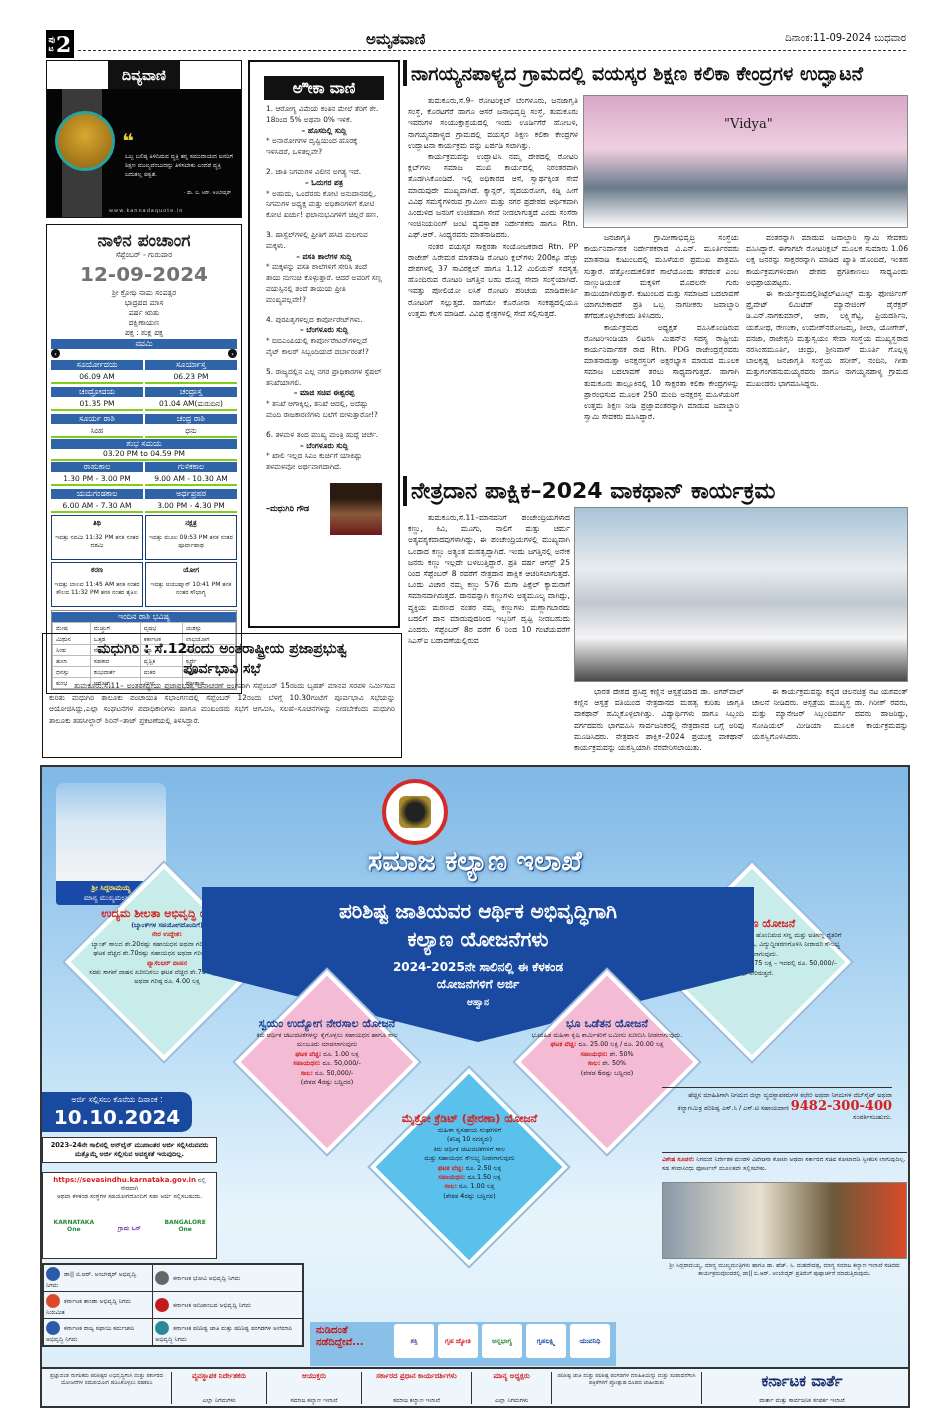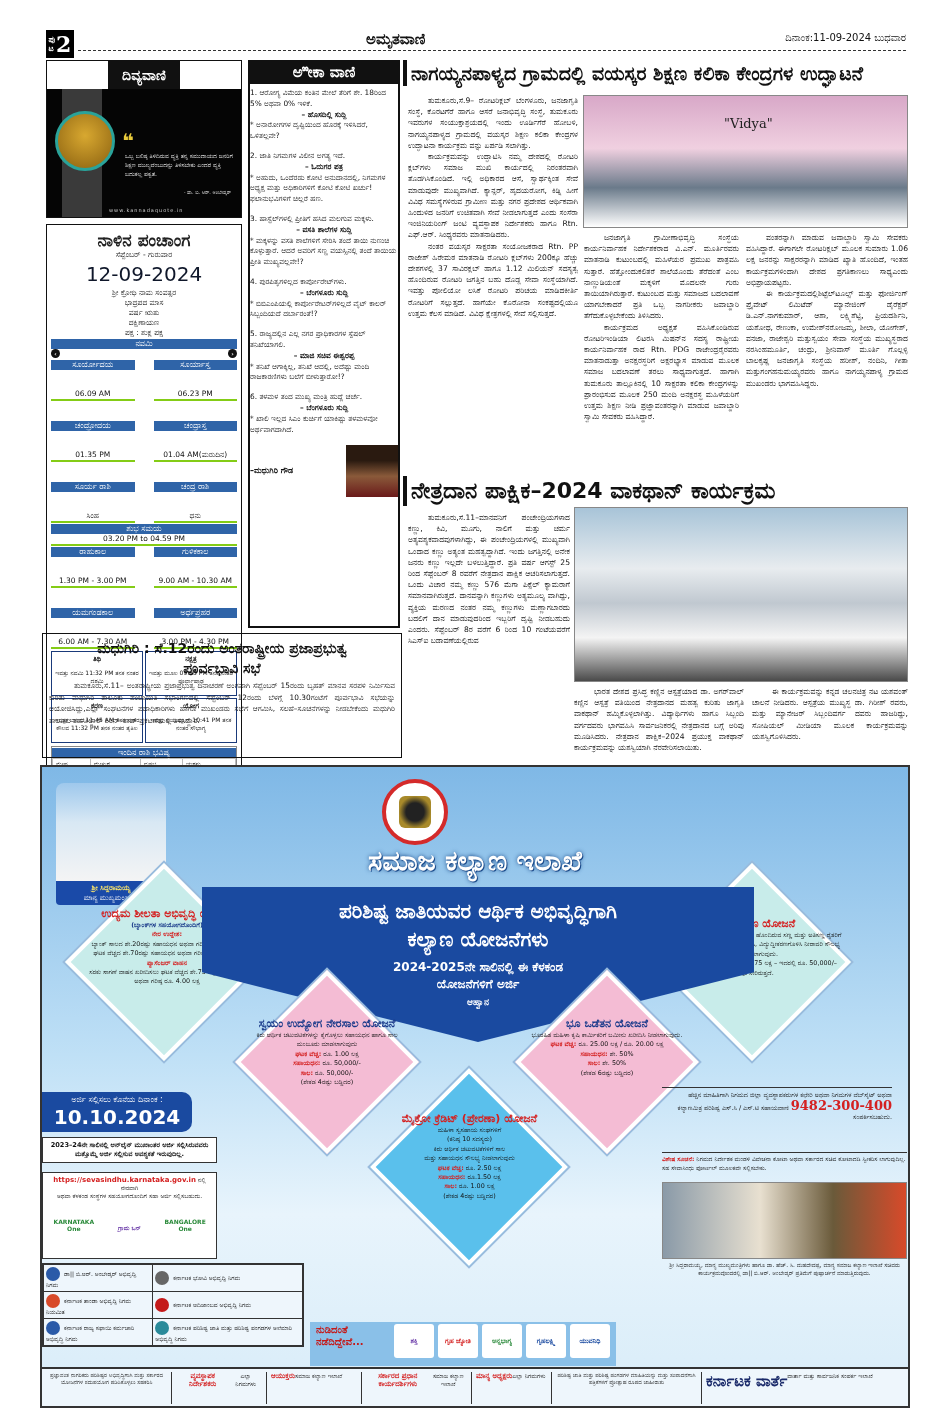--- a/index.html
+++ b/index.html
@@ -18,33 +18,33 @@
 .divya-img{height:128px;background:#050505;position:relative;overflow:hidden}
 .divya-img .stripe{position:absolute;left:15px;top:0;width:40px;height:128px;background:#3a3a3a}
 .divya-img .face{position:absolute;left:8px;top:22px;width:60px;height:60px;border-radius:50%;border:3px solid #2aa39a;background:radial-gradient(circle at 50% 40%,#d8a830,#8a6010)}
 .divya-img .q{position:absolute;left:75px;top:40px;color:#e7c93b;font-size:20px;font-weight:bold}
 .divya-img .txt{position:absolute;left:78px;top:62px;width:110px;color:#eee;font-size:6px;line-height:9px}
 .divya-img .auth{position:absolute;right:10px;top:100px;color:#eee;font-size:5px}
 .divya-img .url{position:absolute;left:62px;bottom:4px;color:#ccc;font-size:5px;letter-spacing:1px}
 .panch{margin-top:6px;padding:3px 4px;background:#fff}
 .panch .t{text-align:center;font-size:17px;font-weight:bold;color:#222;margin-top:2px}
 .panch .s{text-align:center;font-size:7.5px;line-height:10px}
-.panch .d{text-align:center;font-size:20px;font-weight:normal;color:#0f172a;margin:2px 0}
+.panch .d{text-align:center;font-size:20px;font-weight:bold;color:#737373;margin:2px 0}
 .bar{background:#2f64a8;color:#fff;text-align:center;font-size:8px;height:10px;line-height:10px;margin-top:1px}
-.grid2{display:grid;grid-template-columns:1fr 1fr;gap:19px}
+.grid2{display:grid;grid-template-columns:1fr 1fr;gap:2px}
 .cell{text-align:center;font-size:7.5px;line-height:10px;border-bottom:2px solid #84cc16}
 .nav{display:flex;justify-content:space-between;font-size:8px;height:10px}
 .nav b{width:9px;height:9px;border-radius:50%;background:#111;color:#fff;font-size:6px;line-height:9px;text-align:center}
 .quad{display:grid;grid-template-columns:1fr 1fr;gap:2px;margin-top:2px}
 .quad div{border:1.5px solid #1a3a7a;height:45px;font-size:6px;text-align:center;padding:3px 2px}
 .quad div b{display:block;font-size:7px;margin-bottom:6px}
 .rashi{margin-top:3px;border:1px solid #888}
 .rashi table{width:100%;border-collapse:collapse;font-size:6px}
 .rashi td{border:1px solid #bbb;padding:1px 3px;height:11px}
-.col2{left:248px;top:60px;width:152px;height:568px;border:2px solid #111;padding:0}
+.col2{left:248px;top:60px;width:152px;height:568px;border:2px solid #111;padding:16px}
 .aika-head{background:#111;color:#fff;text-align:center;font-size:15px;font-weight:bold;height:24px;line-height:24px;margin:-2px -2px 4px}
 .ai{font-size:7.4px;line-height:10.8px;margin-bottom:9px}
 .ai .src{text-align:center;font-weight:bold}
 .sig{display:flex;align-items:center;justify-content:space-between;margin-top:10px}
 .sig span{font-size:8px;font-weight:bold}
 .sig .photo{width:52px;height:52px;background:linear-gradient(180deg,#2a1a10 30%,#8a5a3a 60%,#6a1a1a 100%)}
 .col3{left:403px;top:60px;width:505px}
 .h1{font-size:19px;font-weight:bold;line-height:26px;border-left:4px solid #111;padding-left:4px;white-space:nowrap}
 .body{font-size:7.6px;line-height:11.2px;text-align:justify;text-indent:20px}
 .photo1{left:583px;top:95px;width:325px;height:133px;background:linear-gradient(180deg,#d8a8c8 0%,#f0d0e0 40%,#6a7a8a 70%,#ffffff 100%);border:1px solid #888}
@@ -82,21 +82,21 @@
 .contact{left:620px;top:320px;width:230px;font-size:6.4px;text-align:right;line-height:9.5px;border-top:1px solid #333;padding-top:3px}
 .contact .ph{color:#d42020;font-size:13px;font-weight:bold;font-family:"DejaVu Serif",serif}
 .spnote{left:620px;top:385px;width:245px;font-size:6px;line-height:8.5px;border-top:1px solid #333;padding-top:2px}
 .spnote b{color:#d42020}
 .evphoto{left:620px;top:415px;width:245px;height:77px;background:linear-gradient(90deg,#8a9aa8 0%,#e8e0d0 40%,#6a5a3a 70%,#d84a2a 100%);border:1px solid #888}
 .evcap{left:620px;top:494px;width:245px;font-size:5.8px;text-align:center;line-height:8px}
 .schemes{left:268px;top:555px;width:306px;height:44px;background:#8ac0e8;display:flex;gap:4px;padding:2px 6px}
 .schemes .slogan{color:#c41a1a;font-size:10px;font-weight:bold;line-height:12px;width:74px}
 .schemes .s{flex:1;height:34px;background:#fff;border-radius:3px;font-size:6.5px;font-weight:bold;text-align:center;line-height:34px;color:#1a4aa0}
 .footer{left:0;top:600px;width:866px;height:40px;background:#eef6fc;border-top:2px solid #333;display:flex;align-items:center}
-.footer .fc{font-size:6px;text-align:center;padding:0 4px;border-right:1px solid #333;height:32px;display:flex;justify-content:flex-start}
+.footer .fc{font-size:6px;text-align:center;padding:0 4px;border-right:1px solid #333;height:32px;display:flex;flex-direction:column;justify-content:space-between}
 .footer .fc b{color:#d42020;font-size:7px}
 .kv{font-size:15px;font-weight:bold;color:#1a2a6a}
 </style>
 </head>
 <body>
 
 <div class="abs masthead">
   <div class="abs pagebox">
     <small>
         <span>ಪು</span>

